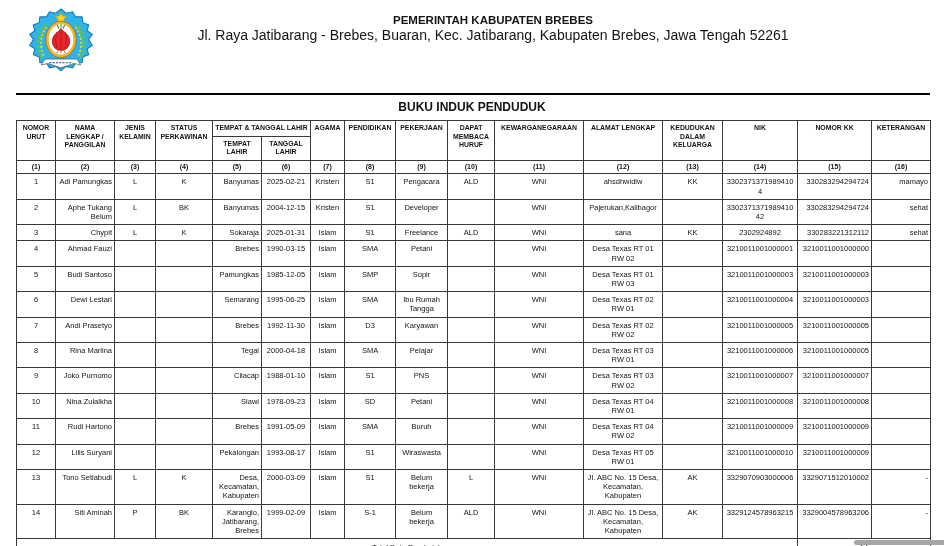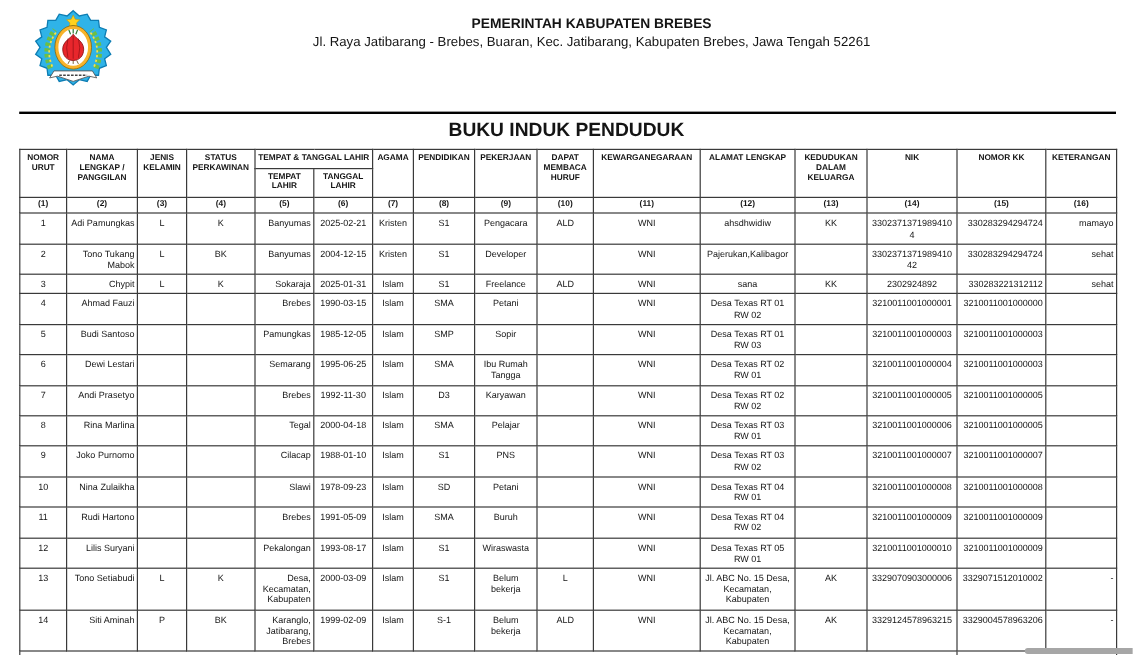--- a/index.html
+++ b/index.html
@@ -4,23 +4,23 @@
 <style>
   html,body { margin:0; padding:0; }
   body {
     width:944px; height:546px; background:#ffffff; position:relative;
     font-family:"Liberation Sans", sans-serif; color:#141414; overflow:hidden;
   }
   .letterhead { position:relative; height:82px; padding-top:8px; }
   .logo { position:absolute; left:24px; top:6px; width:74px; height:80px; }
   .lh-text { text-align:center; padding-top:6px;padding-left:42px; }
   .org { font-weight:bold; font-size:11.5px; line-height:13.5px; }
-  .addr { font-size:11px; line-height:11px; margin-top:2px; }
+  .addr { font-size:14px; line-height:11px; margin-top:2px; }
   .rule { margin:3px 14px 0 16px; border-top:2.5px solid #000; height:0; }
-  .doc-title { text-align:center; font-weight:bold; font-size:16px; margin:5px 0 6px; }
+  .doc-title { text-align:center; font-weight:bold; font-size:12px; margin:5px 0 6px; }
 
   table { border-collapse:collapse; table-layout:fixed; margin-left:16px; width:914px; }
   th, td { border:1px solid #3a3a3a; padding:3px 2px; vertical-align:top; overflow:hidden; word-wrap:break-word; }
   th { font-weight:bold; font-size:6.9px; line-height:8.6px; text-align:center; vertical-align:top; }
   thead tr.numrow th { padding:2px 1px; font-size:7px; vertical-align:middle; }
   td { font-size:7.5px; line-height:9.2px; }
   td.c { text-align:center; }
   td.l { text-align:right; }
   tfoot td { text-align:center; font-size:7.5px; padding:4px 2px; }
   .scrollbar-thumb {
@@ -133,21 +133,21 @@
           <td class="c">ALD</td>
           <td class="c">WNI</td>
           <td class="c">ahsdhwidiw</td>
           <td class="c">KK</td>
           <td class="c">33023713719894104</td>
           <td class="l">330283294294724</td>
           <td class="l">mamayo</td>
         </tr>
         <tr>
           <td class="c">2</td>
-          <td class="l">Tono Tukang Mabok</td>
+          <td class="l">Aphe Tukang Belum</td>
           <td class="c">L</td>
           <td class="c">BK</td>
           <td class="l">Banyumas</td>
           <td class="c">2004-12-15</td>
           <td class="c">Kristen</td>
           <td class="c">S1</td>
           <td class="c">Developer</td>
           <td class="c"></td>
           <td class="c">WNI</td>
           <td class="c">Pajerukan,Kalibagor</td>

